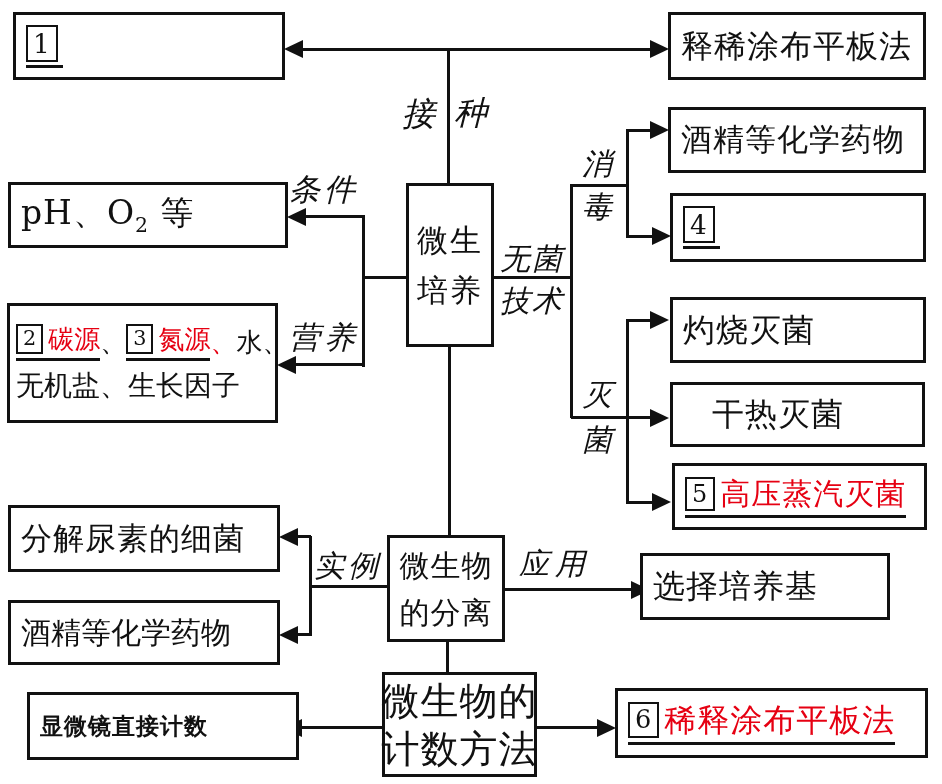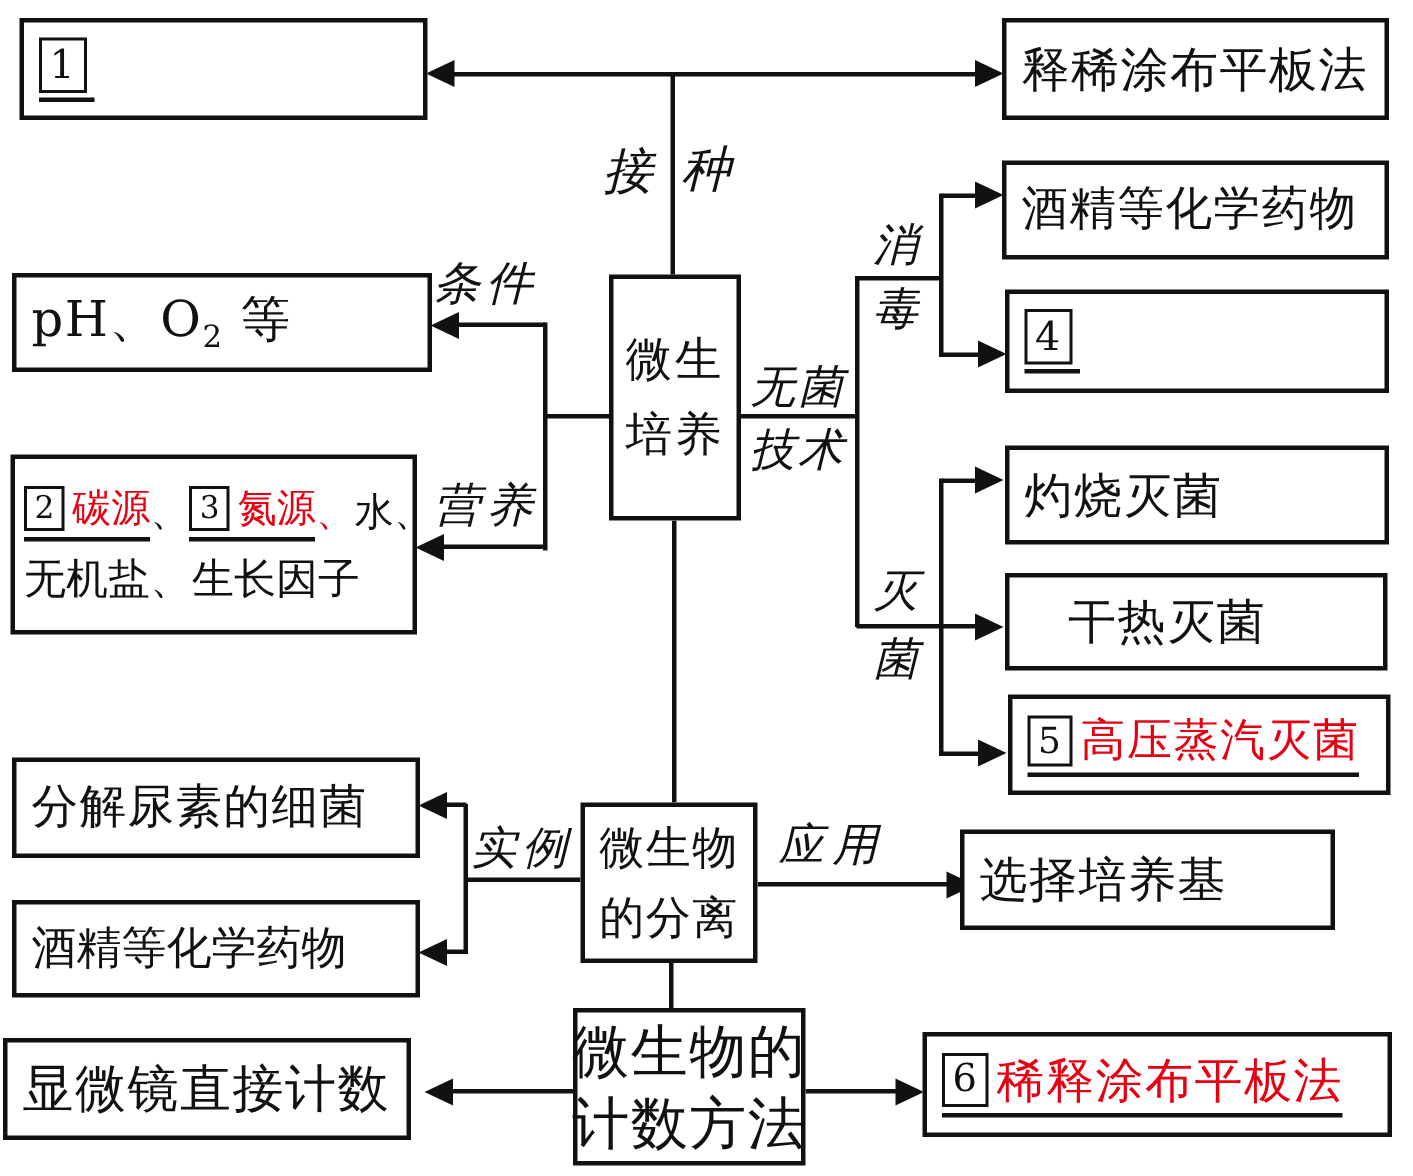--- a/index.html
+++ b/index.html
@@ -205,21 +205,21 @@
 
   <div class="node" style="left:640px;top:553px;width:250px;height:67px;">
     <span>选择培养基</span>
   </div>
 
   <div class="node center" style="left:382px;top:672px;width:155px;height:105px;font-size:38px;line-height:48px;letter-spacing:1px;">
     <div>微生物的</div>
     <div>计数方法</div>
   </div>
 
-  <div class="node" style="left:2px;top:692px;width:272px;height:68px;font-size:34px;">
+  <div class="node" style="left:27px;top:692px;width:272px;height:68px;font-size:23px;font-weight:bold;">
     <span>显微镜直接计数</span>
   </div>
 
   <div class="node" style="left:615px;top:688px;width:313px;height:70px;font-size:32px;">
     <span class="ug">
         <span class="bn">6</span>
         <span class="red">稀释涂布平板法</span>
       </span>
   </div>
 

